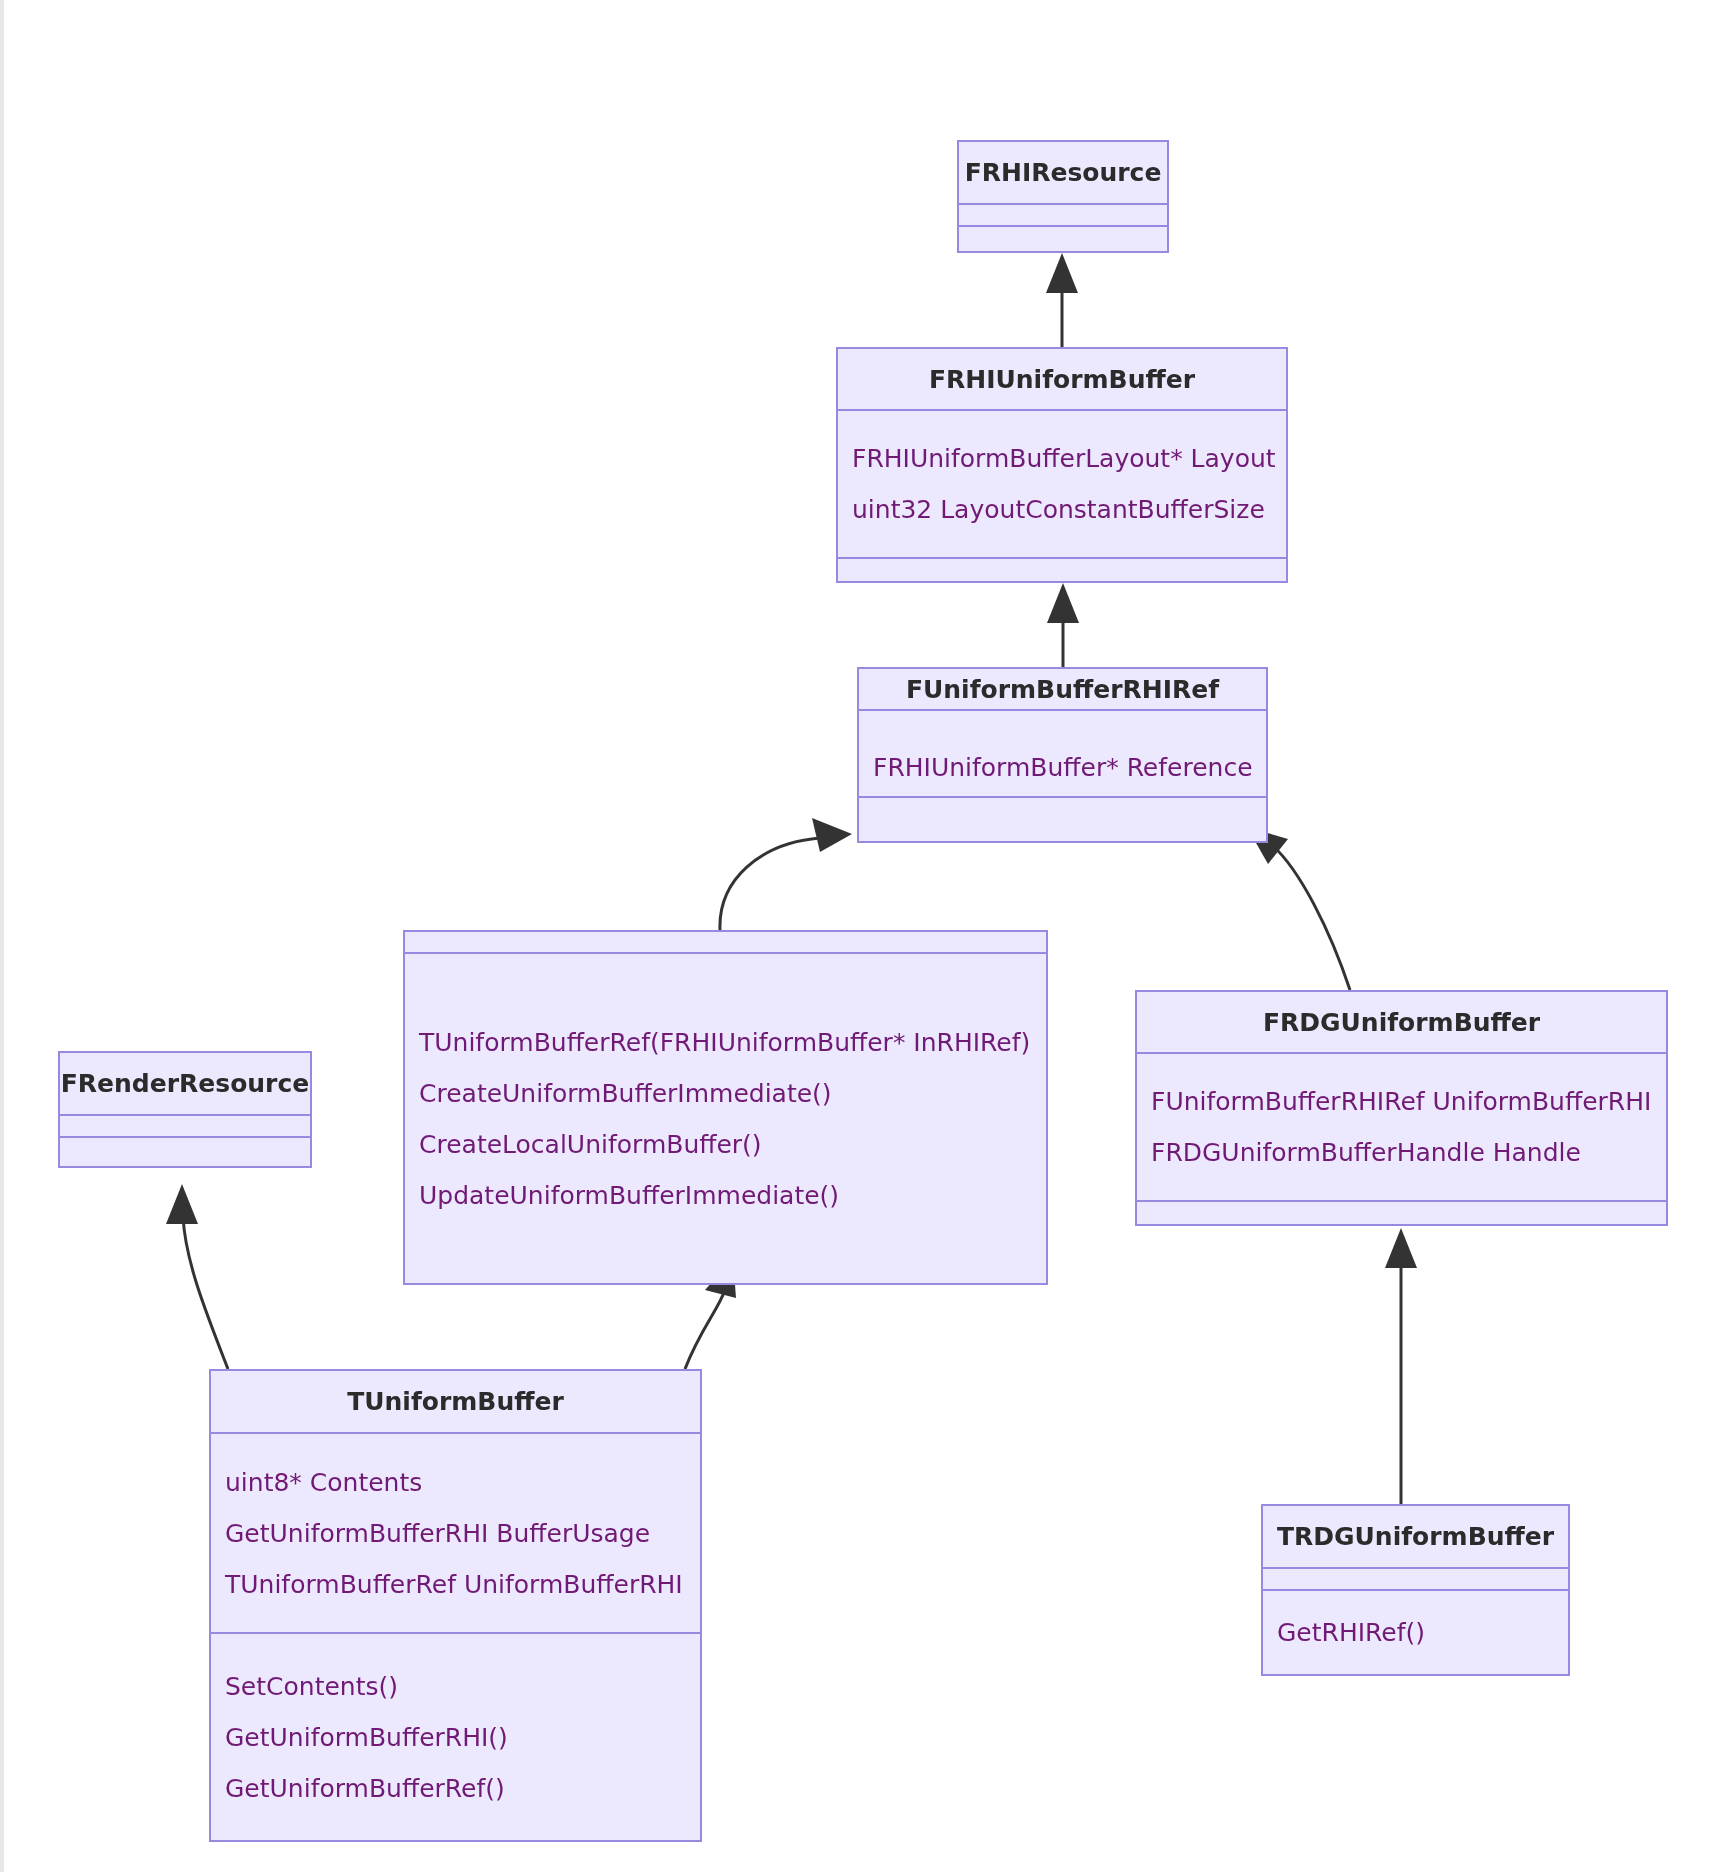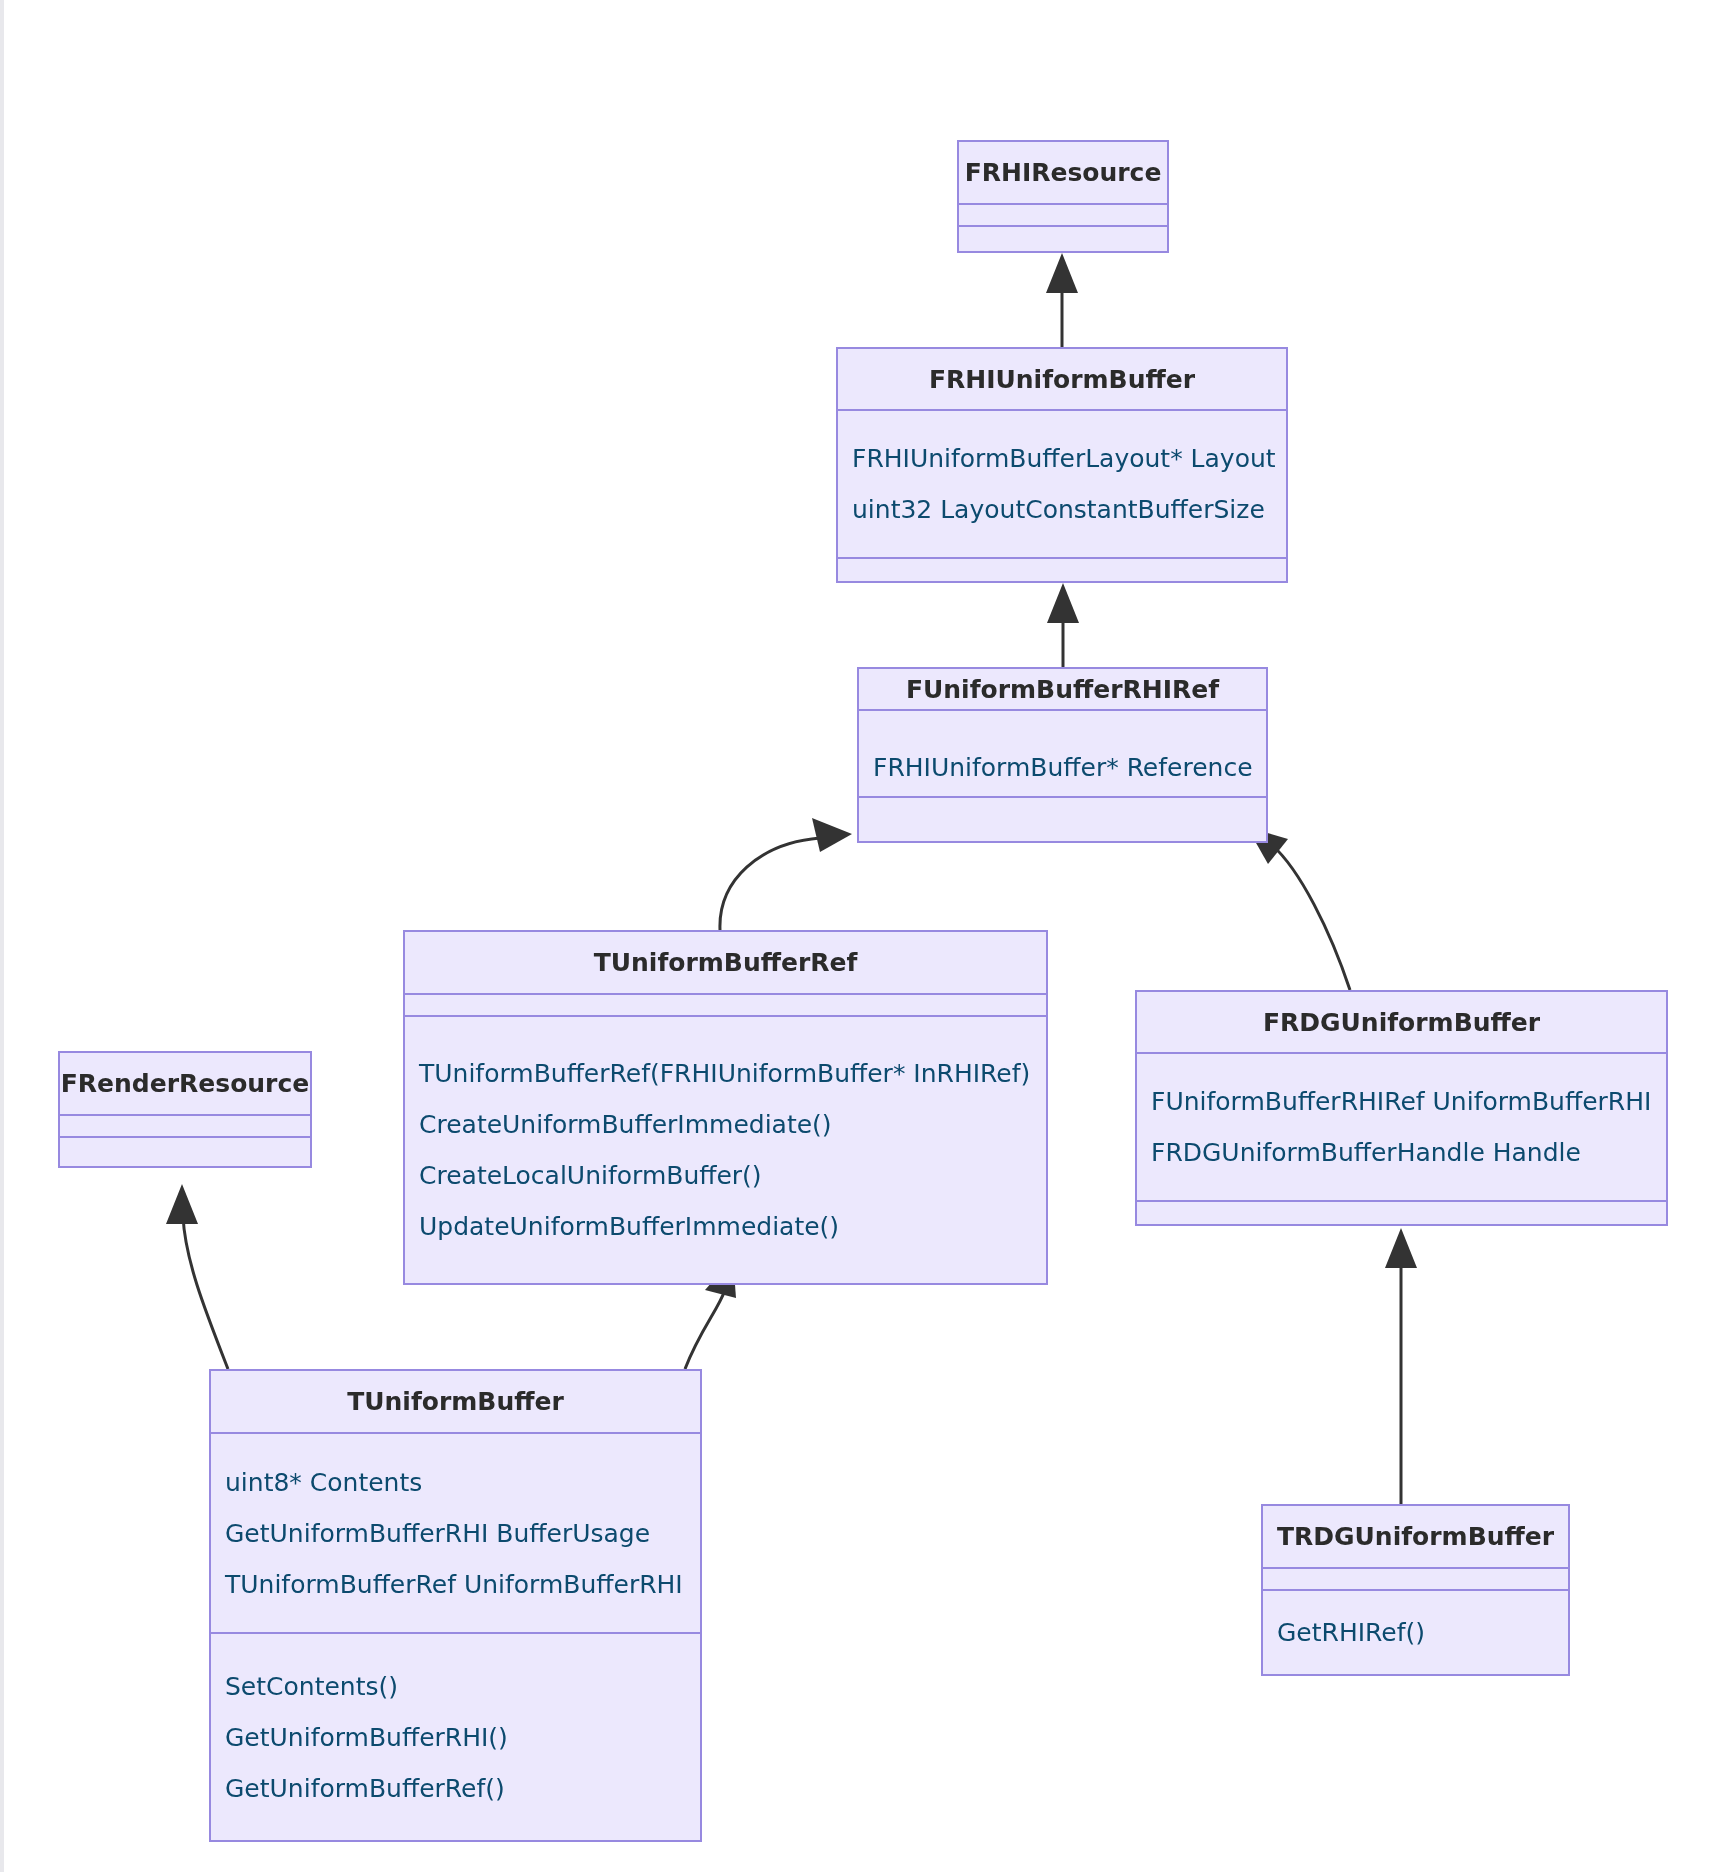--- a/index.html
+++ b/index.html
@@ -46,21 +46,21 @@
     padding: 0 14px;
     display: flex;
     flex-direction: column;
     justify-content: center;
   }
   .uml-sec.divided {
     border-bottom: 2px solid #9789E0;
   }
   .uml-sec .row {
     font-size: 25px;
-    color: #0c4a6e;
+    color: #701a75;
     line-height: 1.0;
     padding: 13px 0;
     white-space: nowrap;
   }
   .uml-sec.empty {
     height: 22px;
   }
   
   svg.edges {
     position: absolute;
@@ -140,21 +140,20 @@
 
   <div class="uml" style="left:857px; top:667px; width:411px; height:176px;gap:28px;">
     <div class="uml-title" style="height:63px;">FUniformBufferRHIRef</div>
     <div class="uml-sec divided" style="height:88px;">
       <div class="row">FRHIUniformBuffer* Reference</div>
     </div>
     <div class="uml-sec empty"></div>
   </div>
 
   <div class="uml" style="left:403px; top:930px; width:645px; height:355px;">
-    <div class="uml-title" style="height:63px;">TUniformBufferRef</div>
     <div class="uml-sec divided empty"></div>
     <div class="uml-sec" style="flex:1;">
       <div class="row">TUniformBufferRef(FRHIUniformBuffer* InRHIRef)</div>
       <div class="row">CreateUniformBufferImmediate()</div>
       <div class="row">CreateLocalUniformBuffer()</div>
       <div class="row">UpdateUniformBufferImmediate()</div>
     </div>
   </div>
 
   <div class="uml" style="left:1135px; top:990px; width:533px; height:236px;">

